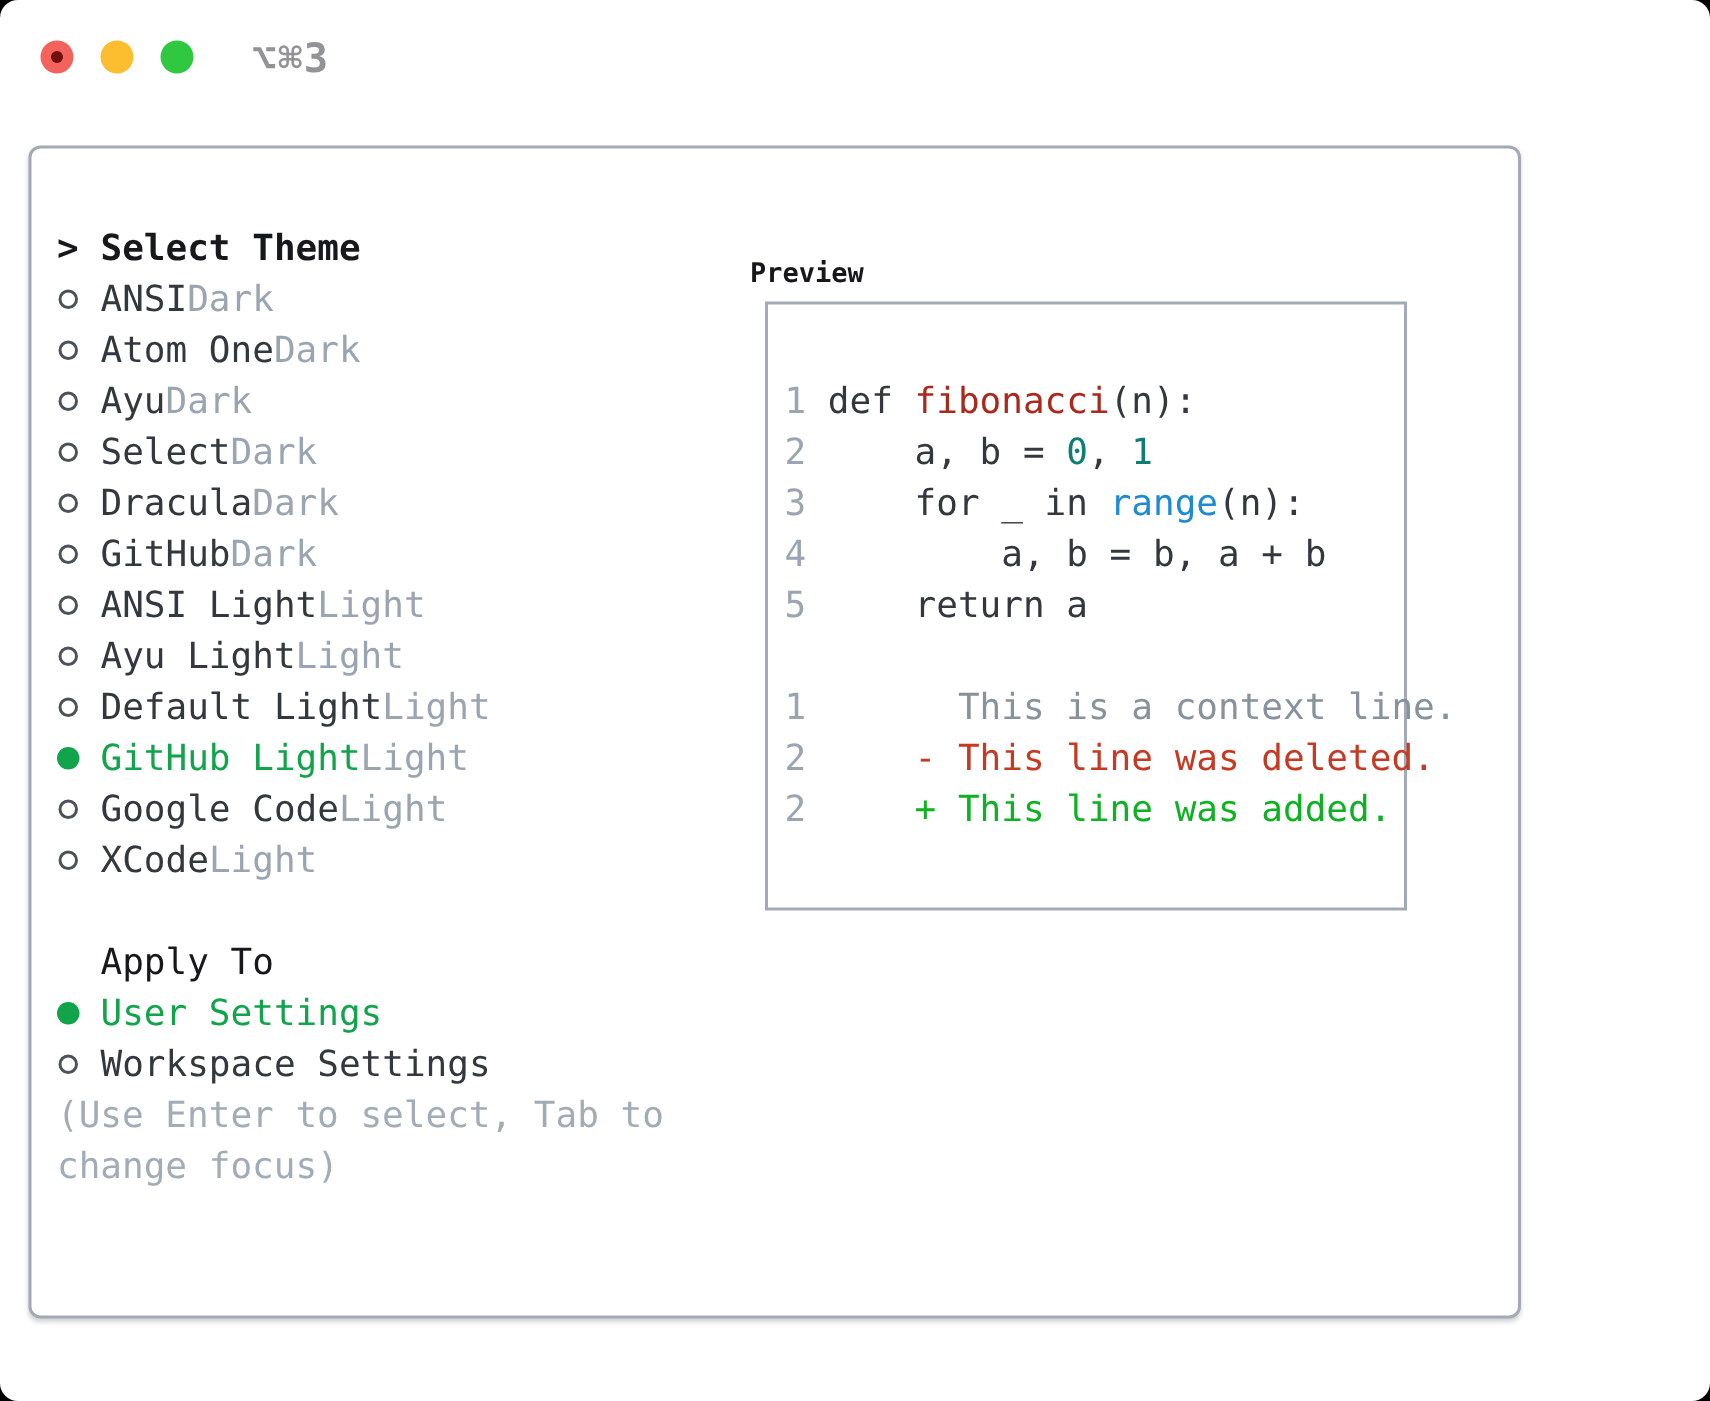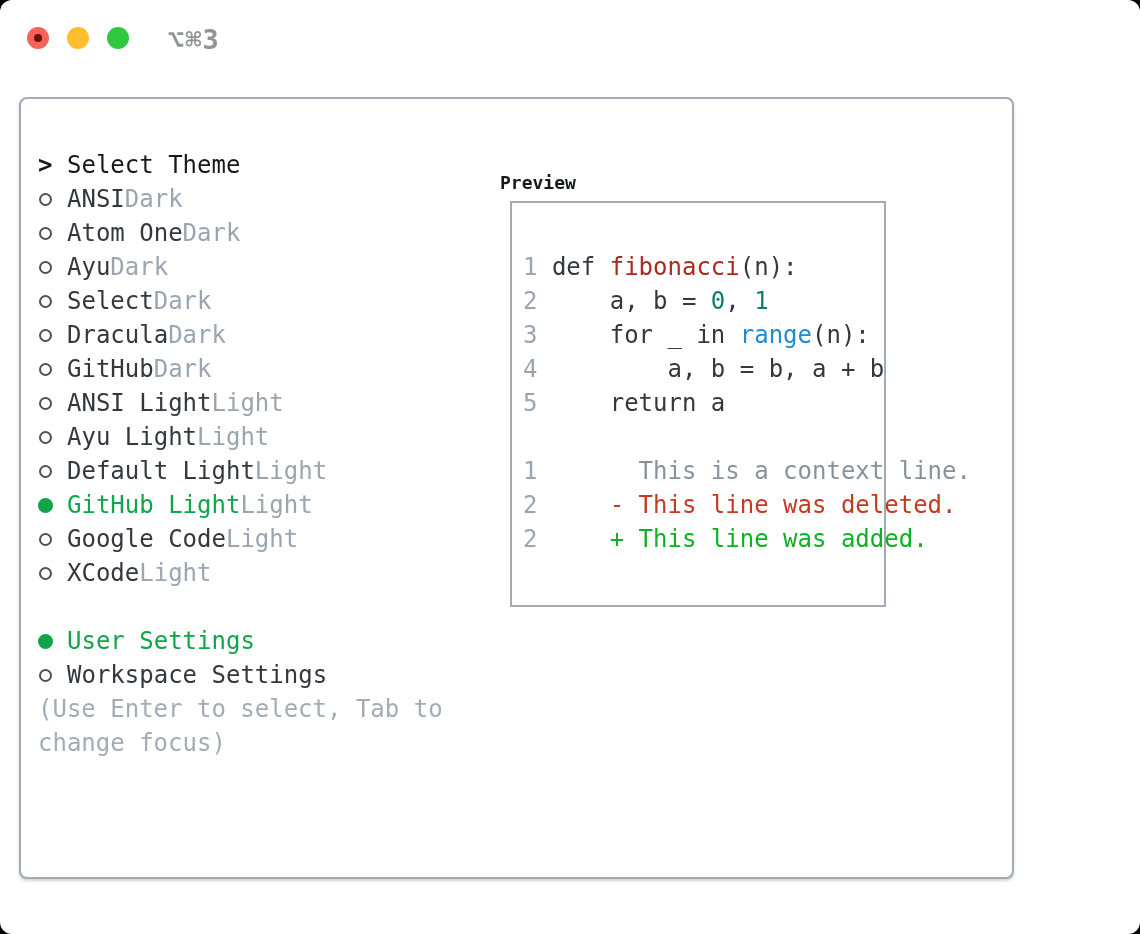--- a/index.html
+++ b/index.html
@@ -35,41 +35,41 @@
     background: #fff; box-shadow: 0 2px 3px rgba(70,80,90,.25);
   }
   .left-col {
     position: absolute; left: 17px; top: 49px; width: 442px;
     font-size: 24px; line-height: 34px; color: var(--text-dark);
   }
   .row { min-height: 34px; display: flex; align-items: center; white-space: pre; }
   .row.blank { min-height: 34px; }
   .prefix { display: inline-flex; width: 29px; align-items: center; flex: none; }
   .caret { font-weight: bold; color: var(--heading-black); }
-  .heading { font-weight: normal; color: var(--heading-black); text-align: right; }
+  .heading { font-weight: bold; color: var(--heading-black); text-align: right; }
   .subheading { color: var(--heading-black); }
   .radio {
     width: 13px; height: 13px; border-radius: 50%;
     border: 2px solid #4b525a; margin-left: 1px;
   }
   .radio.on { width: 15px; height: 15px; border: none; background: var(--accent-green); margin-left: 0; }
   .opt-label { color: var(--text-dark); text-align: right; }
   .opt-label.sel { color: var(--accent-green); }
   .variant { color: var(--muted-gray); }
   .hint {
     color: var(--hint-gray);
     white-space: normal; line-height: 34px;
   }
   
   .preview-title {
     position: absolute; left: 479px; top: 67px; height: 34px; line-height: 34px;
     font-size: 18px; font-weight: bold; color: var(--heading-black);
   }
   .preview-box {
-    position: absolute; left: 489px; top: 102px; width: 376px; height: 406px;
+    position: absolute; left: 489px; top: 102px; width: 428px; height: 406px;
     border: 2px solid var(--border-gray); background: #fff;
   }
   .preview-box pre {
     margin: 0; padding: 47px 0 0 11px;
     font-family: inherit; font-size: 24px; line-height: 34px;
   }
   .code-line { min-height: 34px; white-space: pre; }
   .tok-ln   { color: var(--muted-gray); }
   .tok-code { color: var(--text-dark); }
   .tok-func { color: var(--function-red); }
@@ -110,20 +110,23 @@
           <div class="row"><span class="prefix"><span class="radio"></span></span><span class="opt-label">ANSI Light</span> <span class="variant">Light</span></div>
           <div class="row"><span class="prefix"><span class="radio"></span></span><span class="opt-label">Ayu Light</span> <span class="variant">Light</span></div>
           <div class="row"><span class="prefix"><span class="radio"></span></span><span class="opt-label">Default Light</span> <span class="variant">Light</span></div>
           <div class="row"><span class="prefix"><span class="radio on"></span></span><span class="opt-label sel">GitHub Light</span> <span class="variant">Light</span></div>
           <div class="row"><span class="prefix"><span class="radio"></span></span><span class="opt-label">Google Code</span> <span class="variant">Light</span></div>
           <div class="row"><span class="prefix"><span class="radio"></span></span><span class="opt-label">XCode</span> <span class="variant">Light</span></div>
         </div>
 
       <div class="row blank"></div>
 
+      <div class="row">
+        <span class="prefix"></span><span class="subheading">Apply To</span>
+      </div>
 
       <div id="apply-list">
           <div class="row"><span class="prefix"><span class="radio on"></span></span><span class="opt-label sel">User Settings</span></div>
           <div class="row"><span class="prefix"><span class="radio"></span></span><span class="opt-label">Workspace Settings</span></div>
         </div>
 
       <div class="hint">(Use Enter to select, Tab to change focus)</div>
     </div>
 
     <div class="preview-title">Preview</div>

